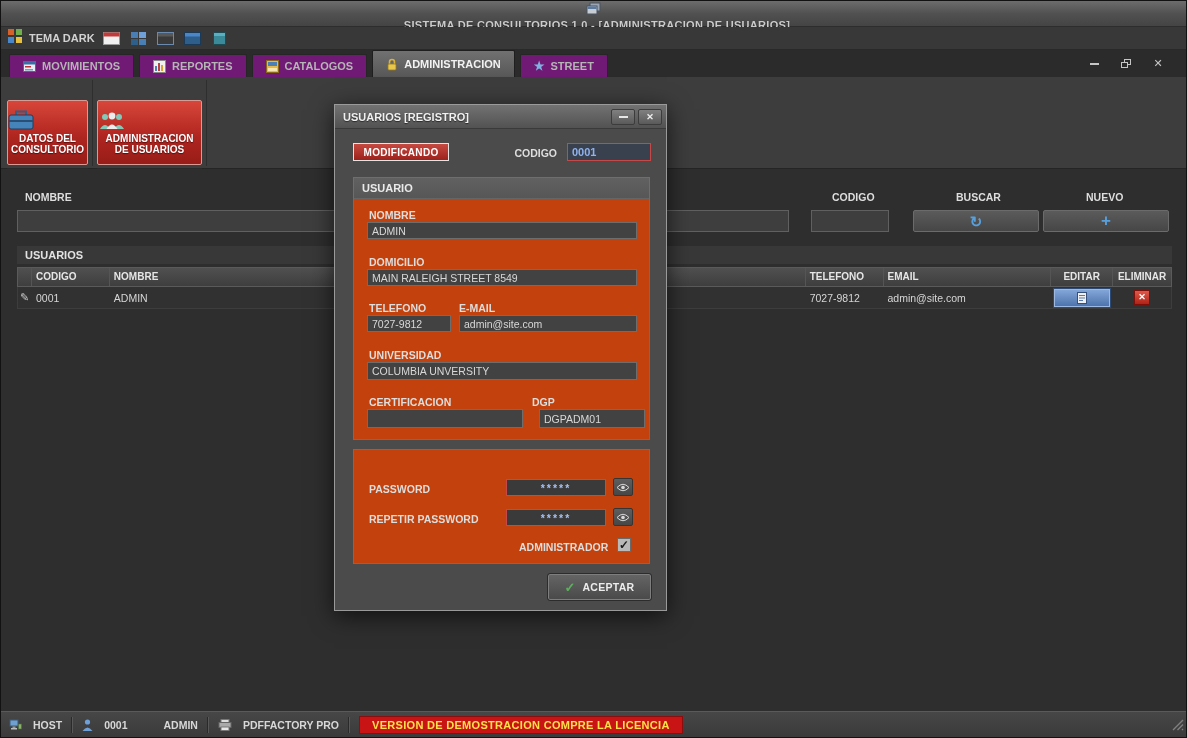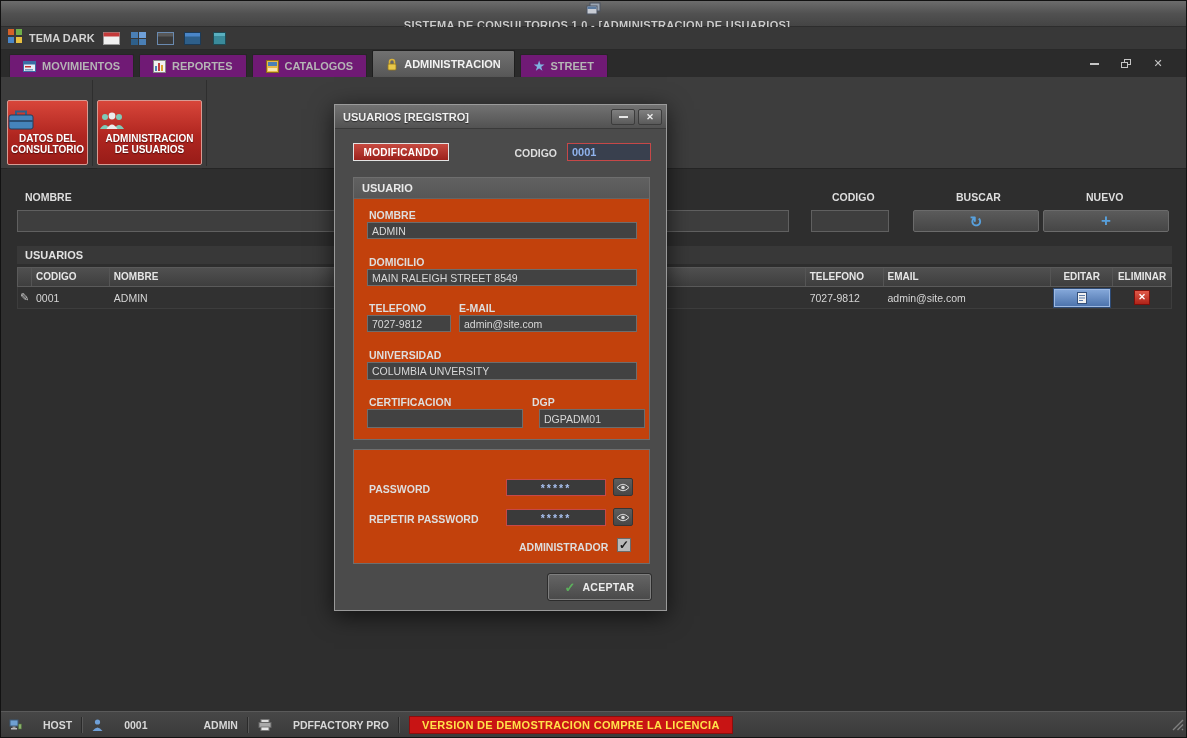--- a/index.html
+++ b/index.html
@@ -83,21 +83,21 @@
 .g-inp{position:absolute;background:#424242;border:1px solid #6d6d6d;color:#d8d8d8;font-family:"Liberation Sans",sans-serif;font-size:10.5px;padding:0 4px;}
 .pw-inp{background:#3a3a3a;border:1px solid #c64848;color:#a9c2f2;text-align:center;letter-spacing:2px;font-weight:bold;}
 .eye-btn{position:absolute;width:20px;height:18px;background:linear-gradient(#5e5e5e,#474747);border:1px solid #353535;border-radius:2px;display:flex;align-items:center;justify-content:center;}
 .chk{position:absolute;width:14px;height:14px;background:#b9b9b9;border:1px solid #6a6a6a;display:flex;align-items:center;justify-content:center;color:#1c1c1c;font-size:12px;font-weight:bold;line-height:12px;}
 .aceptar-btn{position:absolute;left:213px;top:469px;width:103px;height:26px;background:linear-gradient(#646464,#4a4a4a);border:1px solid #7e7e7e;outline:1px solid #2c2c2c;border-radius:2px;display:flex;align-items:center;justify-content:center;gap:7px;}
 .aceptar-btn .chkglyph{color:#5cb05c;font-size:13px;font-weight:bold;}
 .aceptar-btn .alabel{color:#ececec;font-size:10.5px;font-weight:bold;letter-spacing:.3px;}
 
 
 .statusbar{position:absolute;left:0;top:710px;width:100%;height:26px;background:linear-gradient(#474747,#3a3a3a);border-top:1px solid #5a5a5a;display:flex;align-items:center;padding:0 8px;gap:9px;font-size:10.5px;color:#d8d8d8;}
-.sb-seg{display:flex;align-items:center;gap:21px;font-weight:bold;}
+.sb-seg{display:flex;align-items:center;gap:11px;font-weight:bold;}
 .sb-sep{width:0;height:16px;border-left:1px solid #2a2a2a;border-right:1px solid #585858;}
 .demo-badge{background:#c81414;border:1px solid #8c0d0d;color:#ffe24a;font-size:11px;font-weight:bold;padding:2px 12px;letter-spacing:.3px;}
 .resize-grip{position:absolute;right:2px;bottom:2px;}
 </style>
 </head>
 <body>
 
 <div class="window">
 
   <div class="titlebar">

